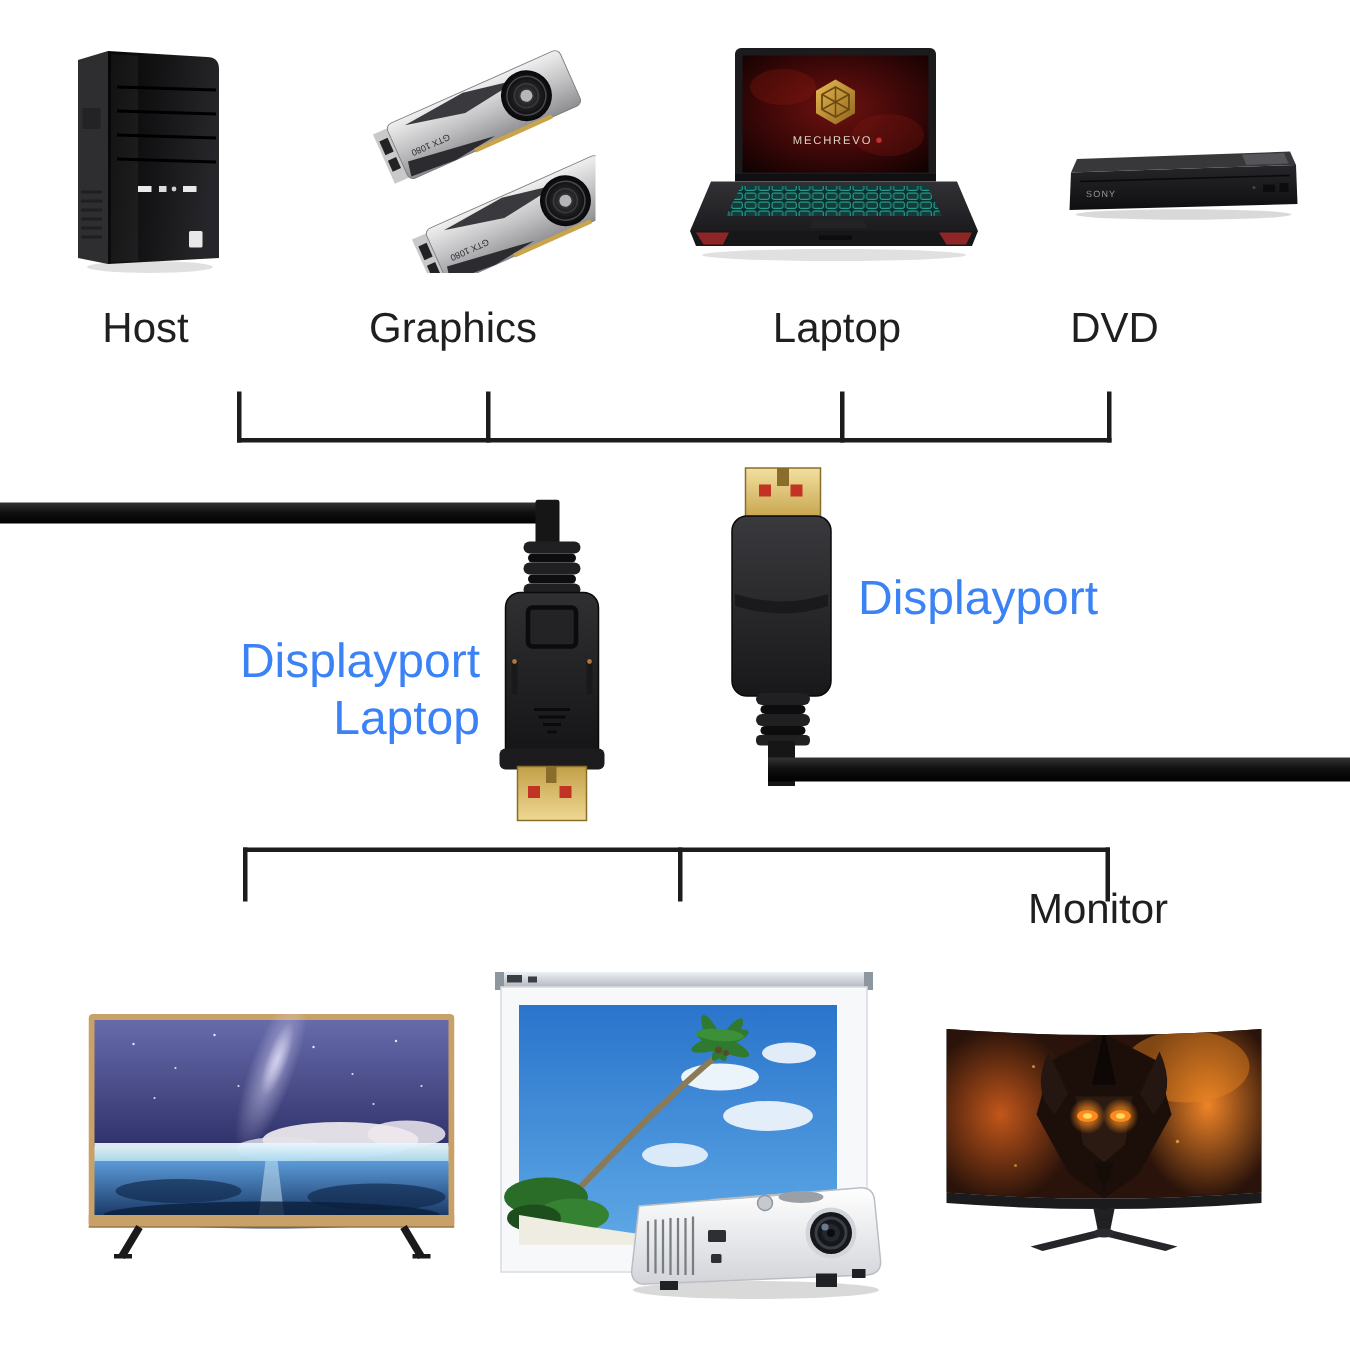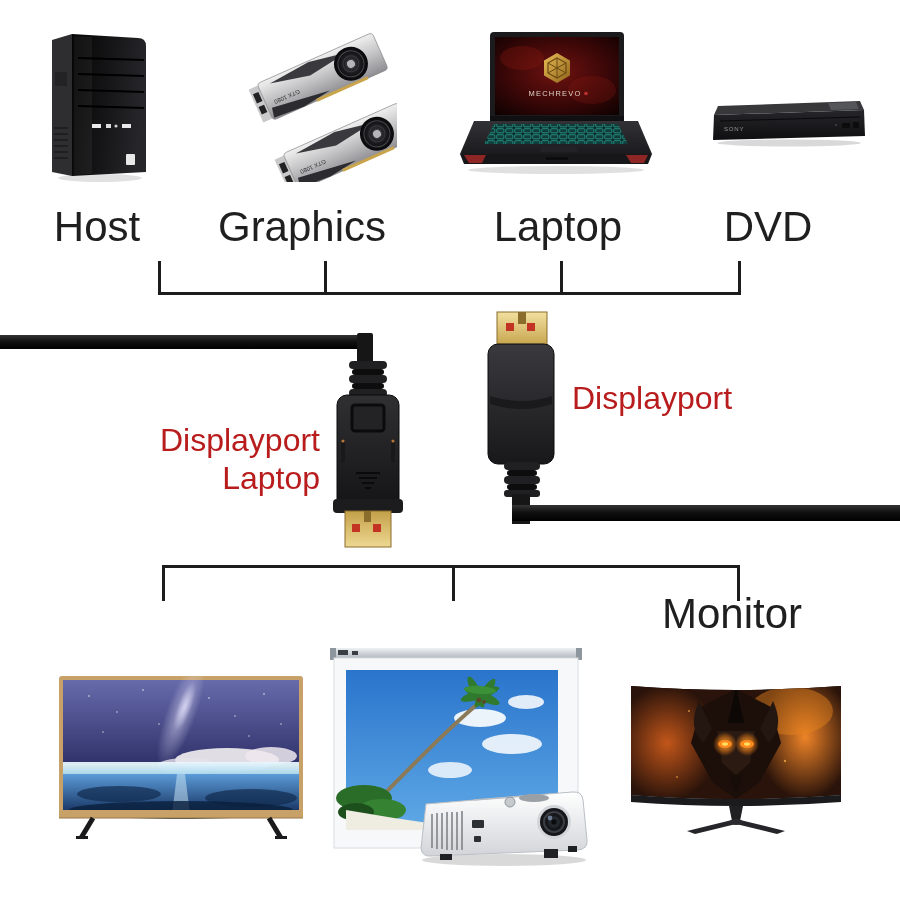--- a/index.html
+++ b/index.html
@@ -1,21 +1,21 @@
 <!DOCTYPE html>
 <html><head>
 <meta charset="utf-8">
 <style>
   html,body{margin:0;padding:0;background:#fff;}
   .canvas{position:relative;width:900px;height:900px;background:#ffffff;overflow:hidden;
           font-family:"Liberation Sans",sans-serif;color:#1f1f1f;}
   .dev{position:absolute;}
-  .label{position:absolute;font-size:42px;font-weight:400;color:#1f1f1f;white-space:nowrap;
+  .label{position:absolute;font-size:28px;font-weight:400;color:#1f1f1f;white-space:nowrap;
          transform:translateX(-50%);}
-  .cable-label{position:absolute;font-size:32px;line-height:38px;color:#b91c1c;}
+  .cable-label{position:absolute;font-size:32px;line-height:38px;color:#3b82f6;}
   #out-label{left:140px;top:421px;width:180px;text-align:right;}
   #in-label{left:572px;top:379px;text-align:left;}
   .comb{position:absolute;}
   .comb .bar,.comb .tooth{position:absolute;background:#1c1c1c;}
   #src-comb{left:158px;top:261px;width:583px;height:34px;}
   #src-comb .bar{left:0;right:0;bottom:0;height:3px;}
   #src-comb .tooth{top:0;width:3px;height:34px;}
   #dst-comb{left:162px;top:565px;width:578px;height:36px;}
   #dst-comb .bar{left:0;right:0;top:0;height:3px;}
   #dst-comb .tooth{top:0;width:3px;height:36px;}
@@ -163,21 +163,21 @@
     <line x1="10" y1="27" x2="150" y2="23" stroke="#0a0a0b" stroke-width="1"></line>
     <text x="14" y="37" font-size="6" letter-spacing="0.8" fill="#96969a">SONY</text>
     <circle cx="126" cy="31" r="1" fill="#47474a"></circle>
     <rect x="132" y="29" width="8" height="5" fill="#0c0c0d"></rect>
     <rect x="143" y="28" width="6" height="6" fill="#0c0c0d"></rect>
   </svg>
 
   <div class="label" style="left:97px;top:203px">Host</div>
   <div class="label" style="left:558px;top:203px">Laptop</div>
   <div class="label" style="left:302px;top:203px">Graphics</div>
-  <div class="label" style="left:768px;top:203px">DVD</div>
+  <div class="label" style="left:743px;top:203px">DVD</div>
 
   <div class="comb" id="src-comb">
     <div class="bar"></div>
     <div class="tooth" style="left:0"></div>
     <div class="tooth" style="left:166px"></div>
     <div class="tooth" style="left:402px"></div>
     <div class="tooth" style="left:580px"></div>
   </div>
 
   <div class="cable" id="cable-left"></div>

